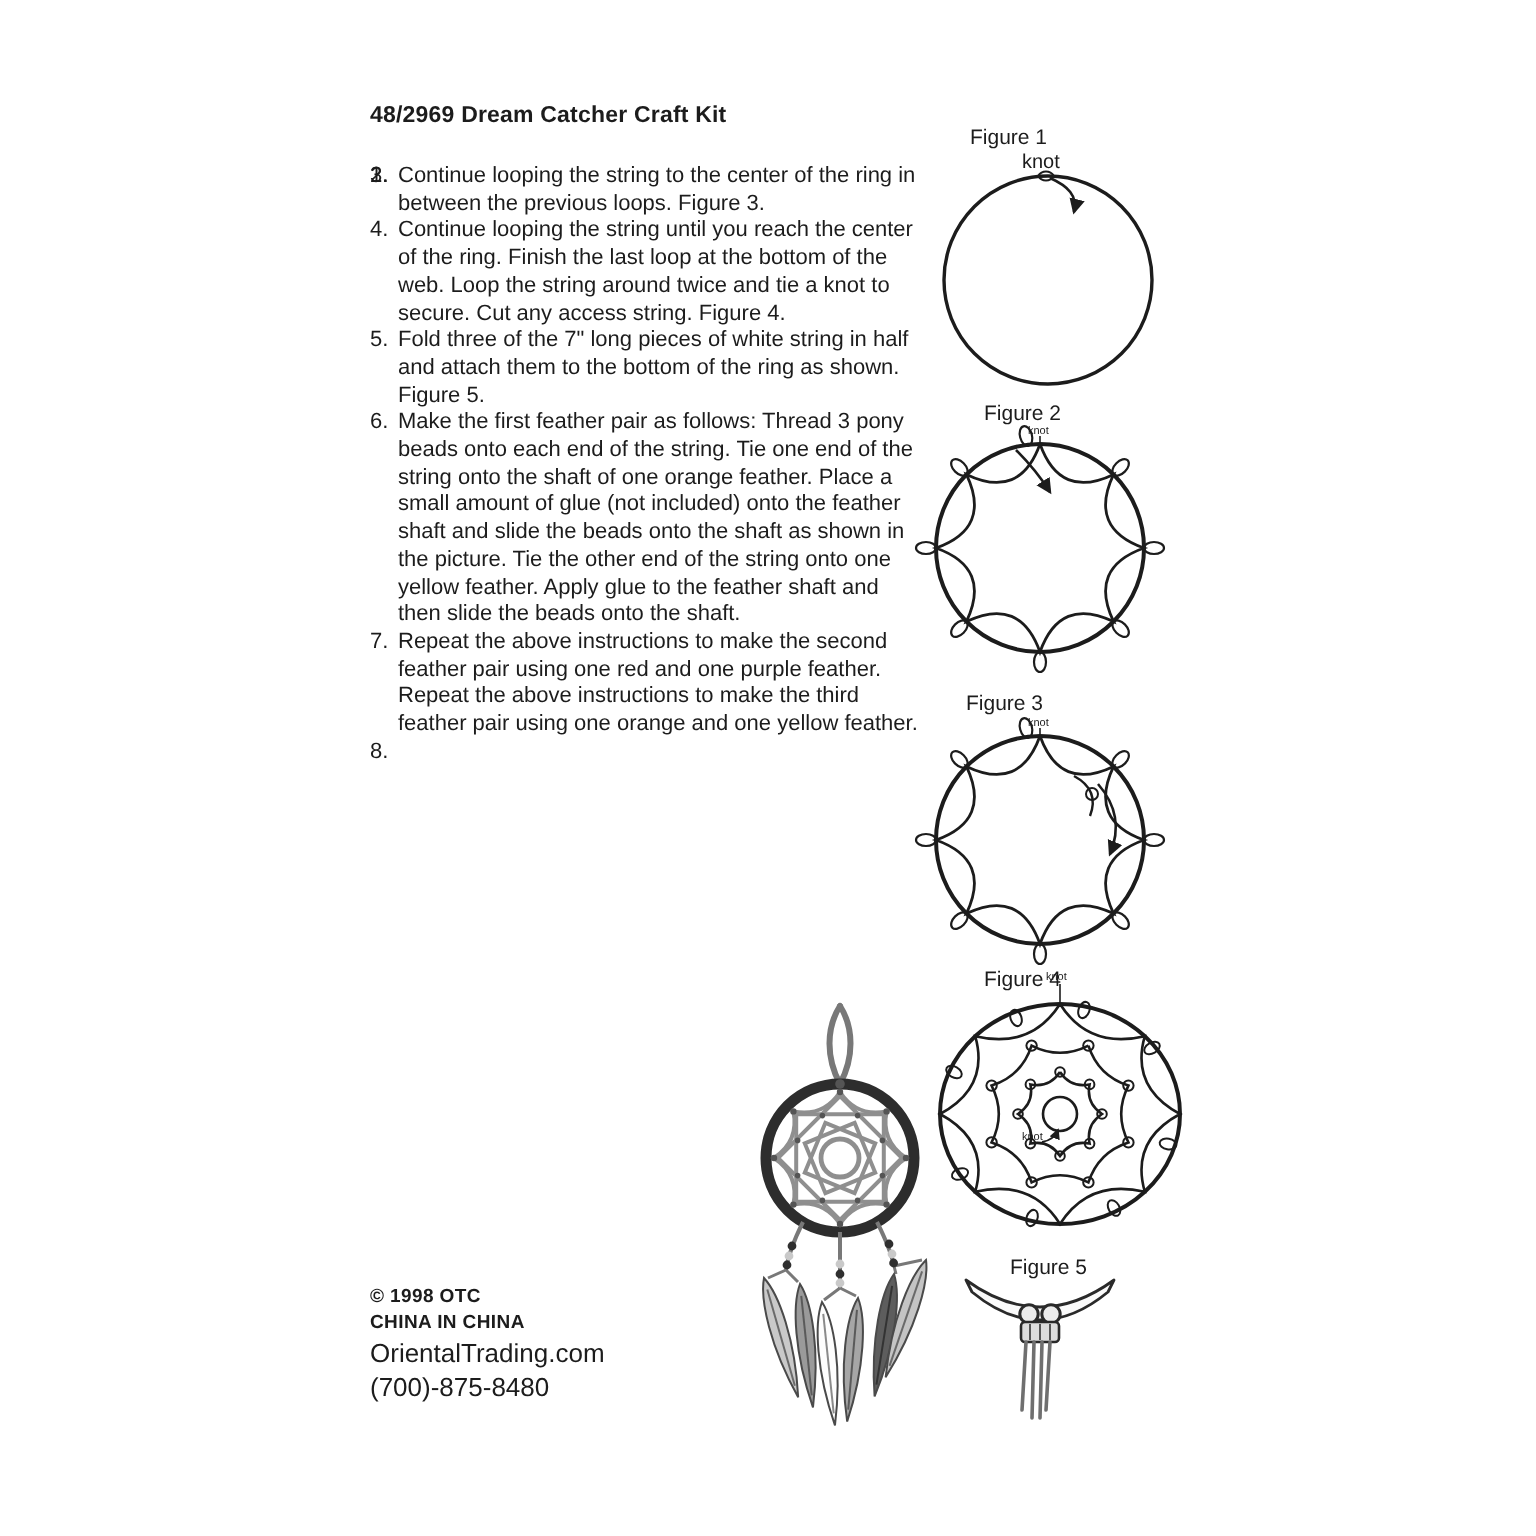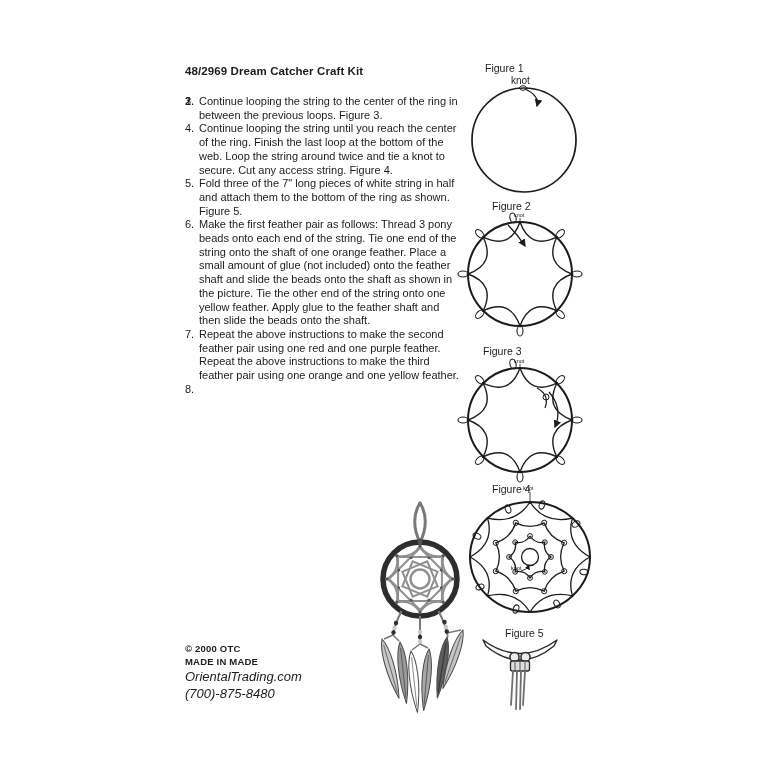--- a/index.html
+++ b/index.html
@@ -1,26 +1,26 @@
 <!DOCTYPE html>
 <html><head>
 <meta charset="utf-8">
 <style>
   html,body{margin:0;padding:0;background:#ffffff;}
   .canvas{position:relative;width:768px;height:768px;background:#ffffff;overflow:hidden;
           font-family:"Liberation Sans", sans-serif;color:#1c1c1c;}
-  .left-col{position:absolute;left:185px;top:65px;width:278px;}
+  .left-col{position:absolute;left:185px;top:52px;width:278px;}
   .title{font-size:11.5px;font-weight:bold;margin:0 0 18px 0;letter-spacing:0.1px;}
   ol.steps{list-style:none;margin:0;padding:0;font-size:11px;line-height:13.7px;}
   ol.steps li{position:relative;padding-left:14px;margin:0;}
   ol.steps li .n{position:absolute;left:0;top:0;}
   ol.steps li.narrow{width:198px;}
   .footer{position:absolute;left:185px;top:643px;}
   .f-small{font-size:9.5px;font-weight:bold;line-height:12.5px;letter-spacing:0.2px;}
-  .f-big{font-size:13px;line-height:17px;font-style:italic;}
+  .f-big{font-size:13px;line-height:17px;}
   svg{position:absolute;overflow:visible;}
   svg text{font-family:"Liberation Sans", sans-serif;fill:#1c1c1c;}
   .figlabel{font-size:10.5px;}
   .knot-big{font-size:10px;}
   .knot-tiny{font-size:5.5px;}
 </style>
 </head>
 <body>
 
 <div class="canvas">
@@ -227,19 +227,19 @@
           <line x1="0" y1="6" x2="0" y2="56" stroke="#333333"></line>
         </g>
       <g transform="translate(108,132) rotate(19)">
           <use href="#featherShape" fill="#c4c4c4"></use>
           <line x1="0" y1="6" x2="0" y2="56" stroke="#6a6a6a"></line>
         </g>
     </g>
   </svg>
 
   <div class="footer">
-    <div class="f-small">© 2000 OTC</div>
-    <div class="f-small">MADE IN MADE</div>
+    <div class="f-small">© 1998 OTC</div>
+    <div class="f-small">CHINA IN CHINA</div>
     <div class="f-big">OrientalTrading.com</div>
     <div class="f-big">(700)-875-8480</div>
   </div>
 
 </div>
 
 </body></html>

